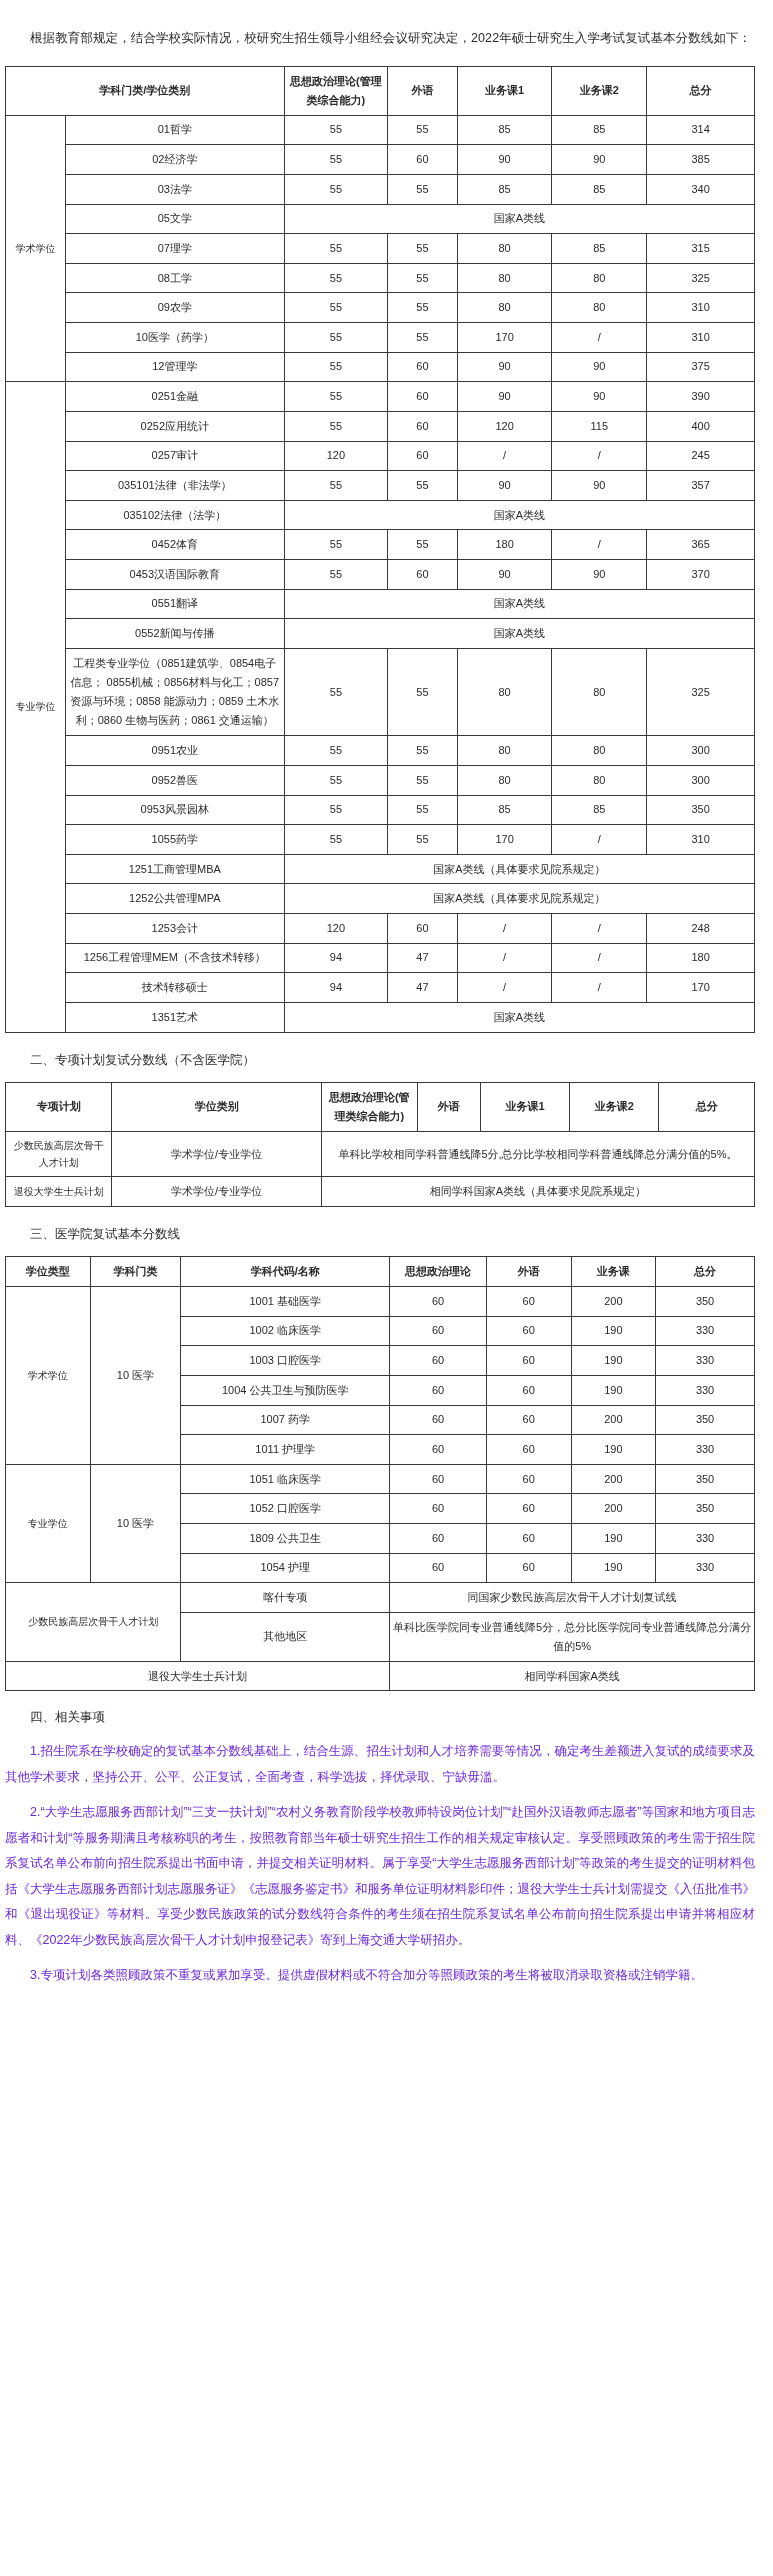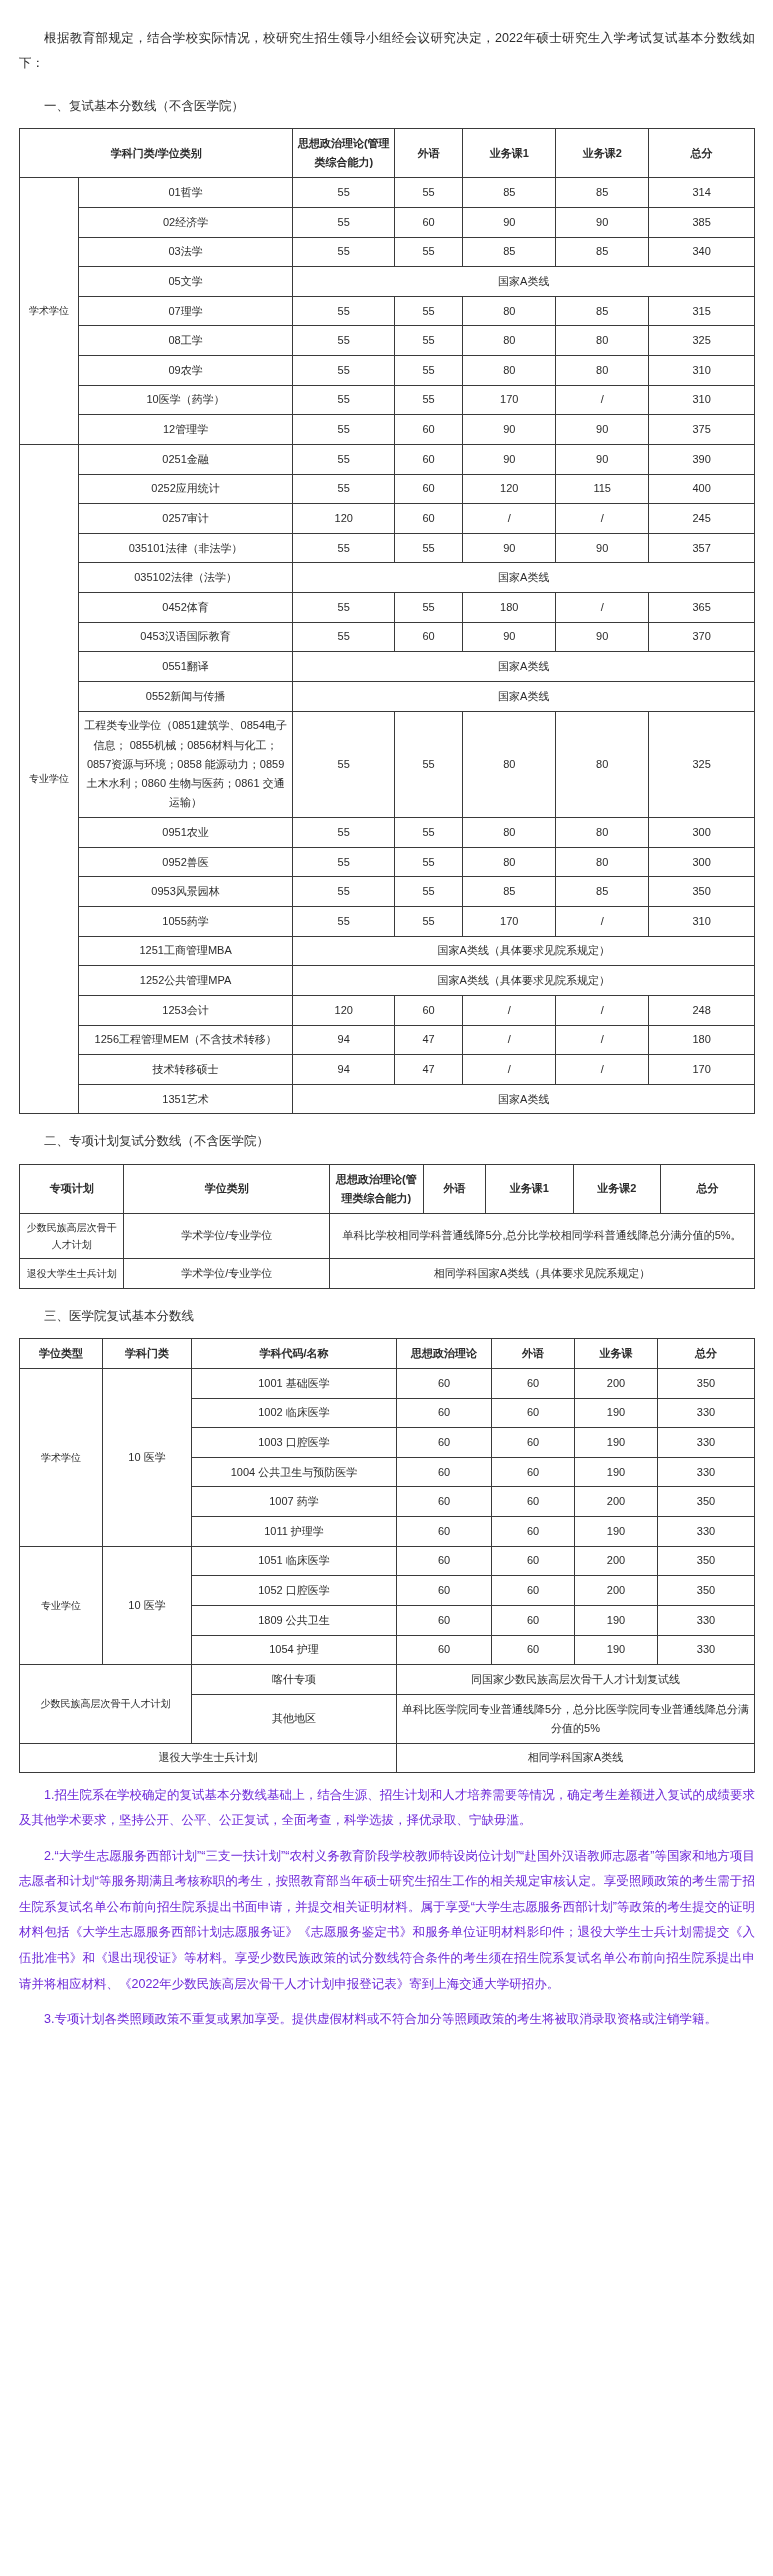--- a/index.html
+++ b/index.html
@@ -2,21 +2,21 @@
 <html style="font-size:15px"><head>
 <meta charset="utf-8">
 <style>
   html,body{margin:0;padding:0;background:#ffffff;}
   body{
     width:774px;
     font-family:"Liberation Sans","DejaVu Sans",sans-serif;
     color:#2b2b2b;
     -webkit-font-smoothing:antialiased;
   }
-  .page{width:774px;box-sizing:border-box;padding:0 19px 17px 19px;}
+  .page{width:774px;box-sizing:border-box;padding:0 19px 17px 5px;}
 
   .intro{
     font-size:12.5px;
     line-height:2.05;
     text-align:justify;
     text-indent:2em;
     color:#2b2b2b;
     padding-top:13.3px;
     padding-bottom:1.9px;
     letter-spacing:0.1px;
@@ -88,21 +88,20 @@
   }
   .tbl-wrap{margin-top:3.8px;}
 </style>
 </head>
 <body>
 
 <div class="page">
 
   <p class="intro">根据教育部规定，结合学校实际情况，校研究生招生领导小组经会议研究决定，2022年硕士研究生入学考试复试基本分数线如下：</p>
 
-  <div class="section-head">一、复试基本分数线（不含医学院）</div>
 
   <div class="tbl-wrap">
   <table class="grid t1" id="table1">
     <colgroup>
           <col class="c1">
           <col class="c2">
           <col class="c3">
           <col class="c4">
           <col class="c5">
           <col class="c6">
@@ -477,20 +476,21 @@
             <td colspan="4" class="noteline">单科比医学院同专业普通线降5分，总分比医学院同专业普通线降总分满分值的5%</td>
           </tr>
           <tr>
             <td colspan="3">退役大学生士兵计划</td>
             <td colspan="4">相同学科国家A类线</td>
           </tr>
         </tbody>
   </table>
   </div>
 
+  <div class="section-head tight">四、相关事项</div>
   <div id="notes-container">
       <p class="para">1.招生院系在学校确定的复试基本分数线基础上，结合生源、招生计划和人才培养需要等情况，确定考生差额进入复试的成绩要求及其他学术要求，坚持公开、公平、公正复试，全面考查，科学选拔，择优录取、宁缺毋滥。</p>
       <p class="para">2.“大学生志愿服务西部计划”“三支一扶计划”“农村义务教育阶段学校教师特设岗位计划”“赴国外汉语教师志愿者”等国家和地方项目志愿者和计划“等服务期满且考核称职的考生，按照教育部当年硕士研究生招生工作的相关规定审核认定。享受照顾政策的考生需于招生院系复试名单公布前向招生院系提出书面申请，并提交相关证明材料。属于享受“大学生志愿服务西部计划”等政策的考生提交的证明材料包括《大学生志愿服务西部计划志愿服务证》《志愿服务鉴定书》和服务单位证明材料影印件；退役大学生士兵计划需提交《入伍批准书》和《退出现役证》等材料。享受少数民族政策的试分数线符合条件的考生须在招生院系复试名单公布前向招生院系提出申请并将相应材料、《2022年少数民族高层次骨干人才计划申报登记表》寄到上海交通大学研招办。</p>
       <p class="para">3.专项计划各类照顾政策不重复或累加享受。提供虚假材料或不符合加分等照顾政策的考生将被取消录取资格或注销学籍。</p>
     </div>
 
 </div>
 
 
 </body></html>

